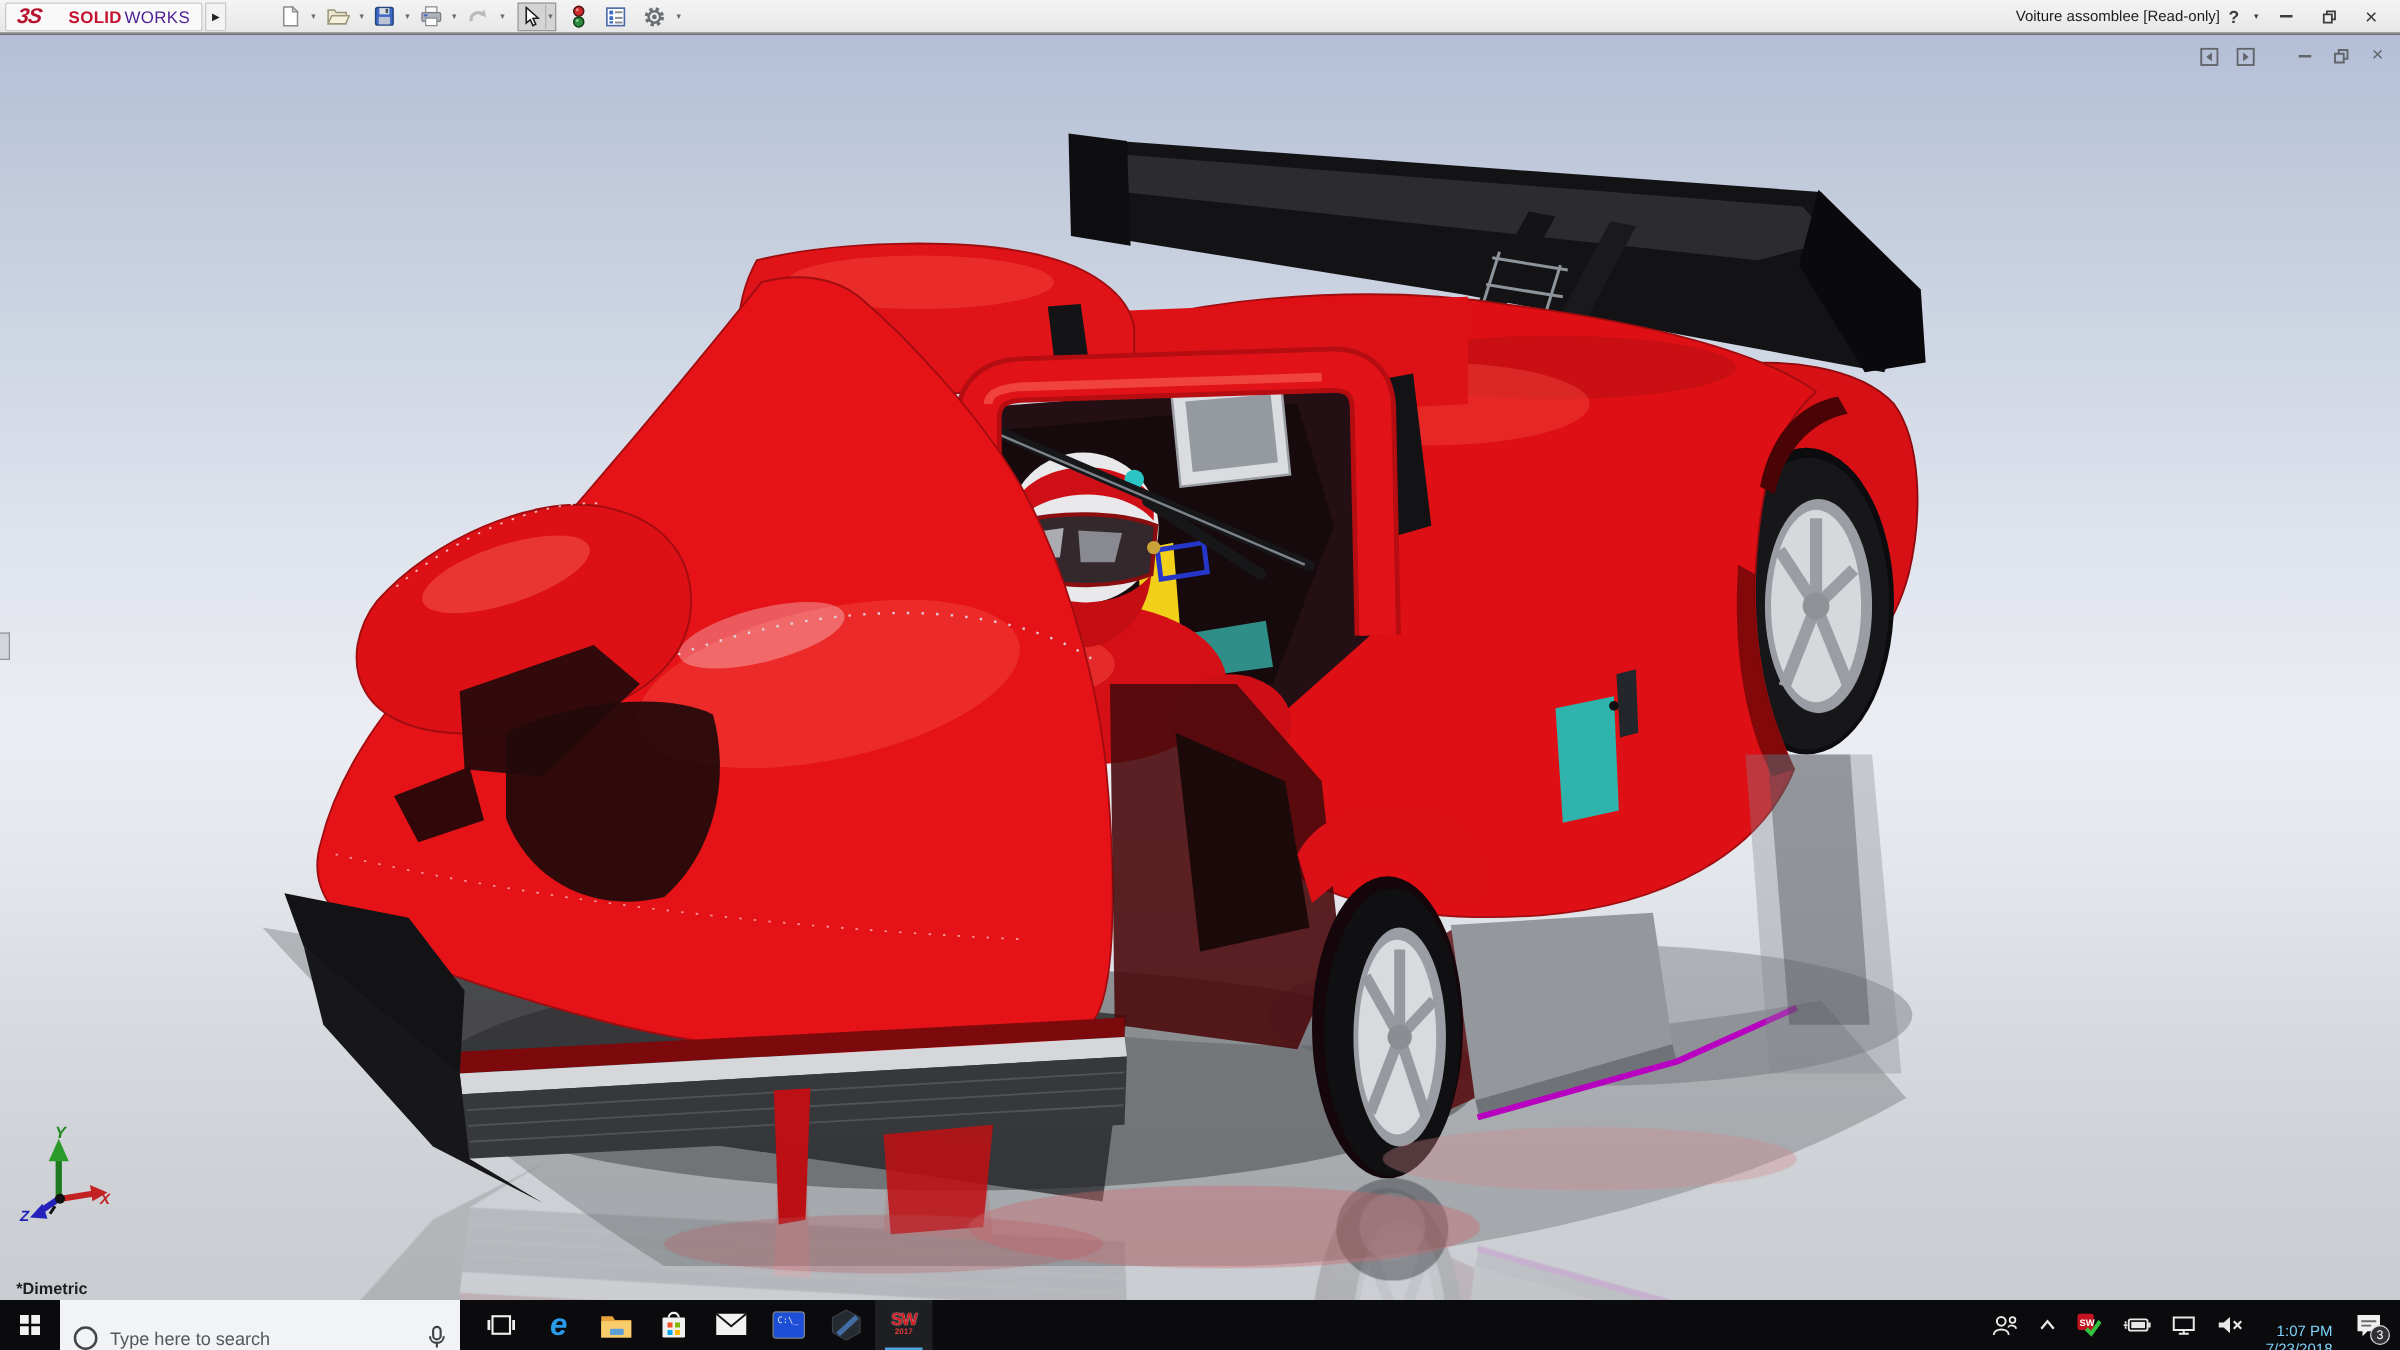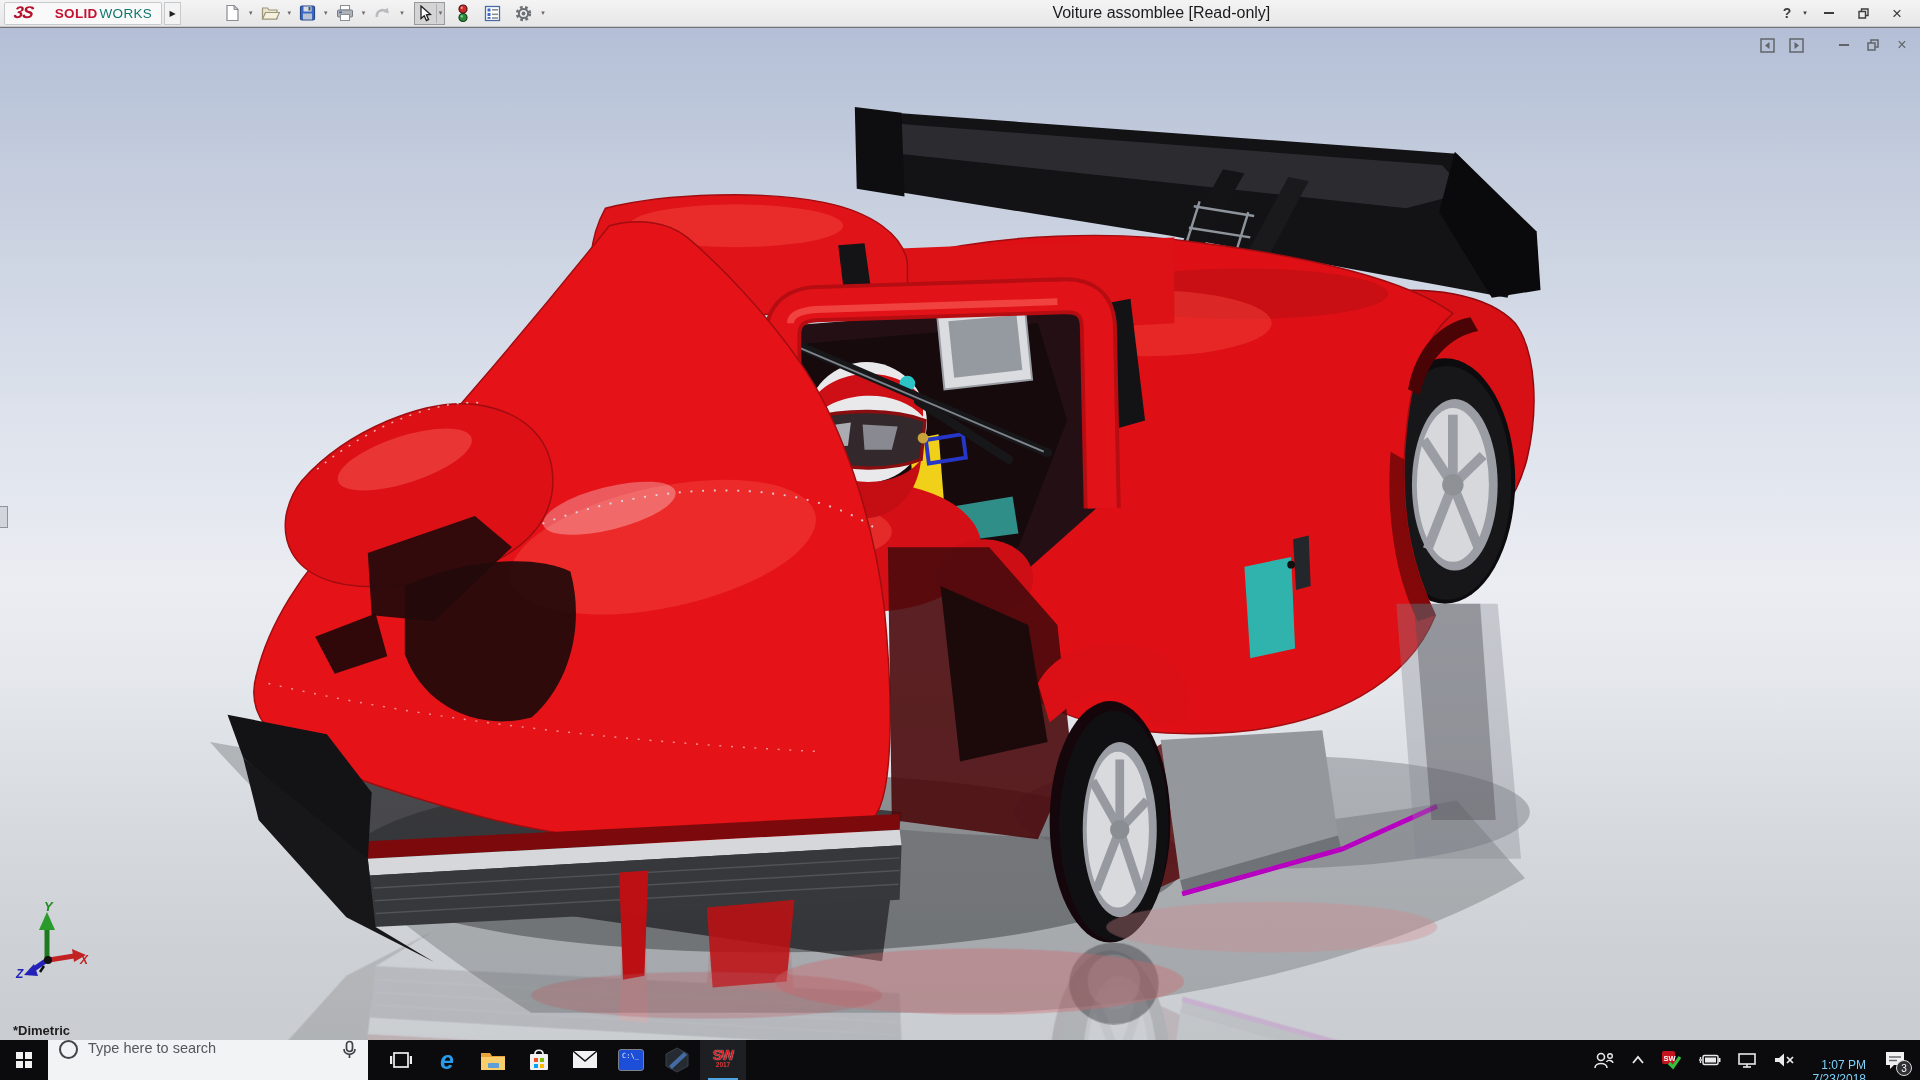--- a/index.html
+++ b/index.html
@@ -7,30 +7,30 @@
   .app { position:relative; width:1920px; height:1080px; }
 
   
   .titlebar { position:absolute; top:0; left:0; width:1920px; height:27px;
     background:linear-gradient(180deg,#f4f4f4,#e7e7e7); border-bottom:1px solid #c9c9c9;
     display:flex; align-items:center; }
   .logo-box { display:flex; align-items:center; gap:2px; height:23px; margin-left:4px;
     padding:0 9px; background:#f9f9f9; border:1px solid #c6cacd; border-radius:2px; }
   .brand-mark { font-style:italic; font-weight:bold; font-size:17px; color:#b5122d; transform:skewX(-8deg); letter-spacing:-1px; }
   .brand-solid { font-weight:700; font-size:13.5px; color:#c41230; letter-spacing:.3px; margin-left:20px; }
-  .brand-works { font-weight:400; font-size:13.5px; color:#0f766e; letter-spacing:.3px; }
+  .brand-works { font-weight:400; font-size:13.5px; color:#4c1d95; letter-spacing:.3px; }
   .expand-btn { height:23px; width:17px; margin-left:2px; display:flex; align-items:center; justify-content:center;
     border:1px solid #c6cacd; background:#f3f3f3; font-size:8px; color:#222; }
   .tools { display:flex; align-items:center; margin-left:40px; gap:3px; }
   .tbtn { height:23px; display:flex; align-items:center; justify-content:center; padding:0 3px; }
   .caret { font-size:7px; color:#6a6a6a; padding:0 2px; }
   .sel-group { display:flex; align-items:center; height:23px; border:1px solid #97999c; background:#d4d4d4; margin-left:5px; }
   .sel-group .tbtn { height:21px; }
   .sel-div { width:1px; height:19px; background:#aeb0b3; }
-  .title-center { flex:1; text-align:center; font-size:16px; color:#1b1b1f; }
+  .title-center { flex:1; text-align:right; font-size:12px; color:#1b1b1f; }
   .win-controls { display:flex; align-items:center; margin-right:6px; }
   .wbtn { width:34px; height:25px; display:flex; align-items:center; justify-content:center; color:#3c3c3f; }
   .help-btn { font-size:14px; font-weight:bold; width:22px; }
   .min-bar { width:10px; height:2px; background:#3c3c3f; }
   .close-x { font-size:17px; line-height:1; }
 
   
   .viewport { position:absolute; top:27px; left:0; width:1920px; height:1013px;
     border-top:1px solid #6f7276;
     background:linear-gradient(180deg,#b4bfd7 0%,#c2cbdc 12%,#dde2ec 38%,#ebedf2 55%,#e3e6eb 66%,#d7dade 78%,#ced1d5 90%,#c9ccd0 100%); }
@@ -41,21 +41,21 @@
   .gap-sep { width:6px; }
   .triad-wrap { position:absolute; left:14px; bottom:58px; }
   .view-label { position:absolute; left:13px; bottom:2px; font-size:13px; font-weight:600; color:#1d1d1f; }
   .fm-tab { position:absolute; left:0; top:478px; width:8px; height:22px; background:#d2d6dc; border:1px solid #8e939a; border-left:none; }
 
   
   .taskbar { position:absolute; bottom:0; left:0; width:1920px; height:40px; background:#0b0b0d; display:flex; align-items:stretch; }
   .start-btn { width:48px; display:flex; align-items:center; justify-content:center; }
   .win-logo { display:grid; grid-template-columns:7px 7px; grid-template-rows:7px 7px; gap:1.5px; }
   .win-logo span { background:#f2f2f2; }
-  .search-box { width:320px; background:#f2f3f5; display:flex; align-items:flex-start; padding:0 11px; gap:10px; }
+  .search-box { width:320px; background:#f2f3f5; display:flex; align-items:flex-end; padding:0 11px; gap:10px; }
   .cortana-ring { width:19px; height:19px; border:2.5px solid #41454a; border-radius:50%; flex:none; }
   .search-input { flex:1; border:none; outline:none; background:transparent; font-size:14.5px; color:#3f4246; font-family:"Liberation Sans",sans-serif; }
   .search-input::placeholder { color:#54575b; opacity:1; }
   .task-icons { display:flex; align-items:stretch; margin-left:10px; }
   .task-btn { width:46px; display:flex; align-items:center; justify-content:center; position:relative; }
   .task-btn.active { background:#1d1f23; }
   .task-btn.active::after { content:""; position:absolute; bottom:0; left:8px; right:8px; height:2.5px; background:#4fa3e0; }
   .edge-e { font-size:25px; font-weight:bold; color:#2a9bea; font-style:italic; }
   .sw-badge { text-align:center; line-height:10px; }
   .sw-badge .letters { font-size:14px; font-weight:800; color:#d21c22; letter-spacing:-1px; text-shadow:0 0 1px #fff; }

